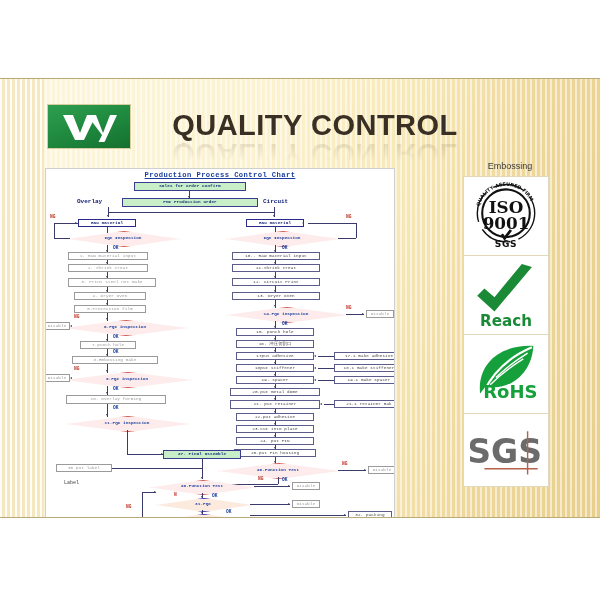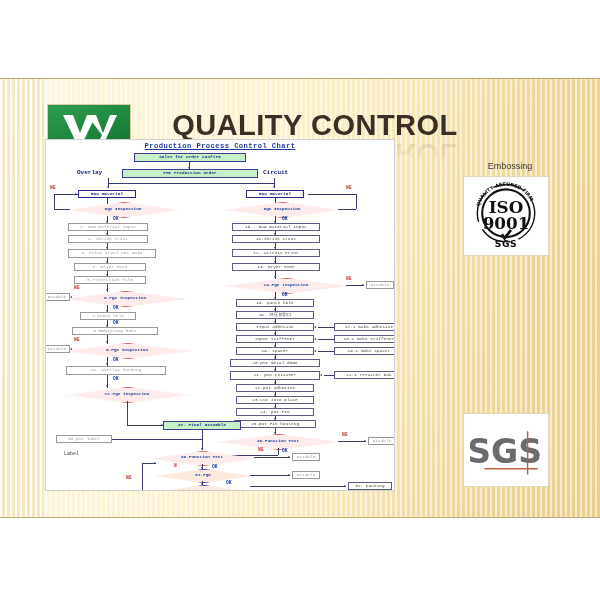--- a/index.html
+++ b/index.html
@@ -38,21 +38,21 @@
     position:absolute;left:150px;top:64px;width:330px;height:18px;
     font-size:29px;font-weight:bold;letter-spacing:.5px;
     color:rgba(120,100,60,.30);text-align:center;line-height:14px;
     transform:scaleY(-1);overflow:hidden;white-space:nowrap;
     -webkit-mask-image:linear-gradient(to top,rgba(0,0,0,.55),rgba(0,0,0,0));
             mask-image:linear-gradient(to top,rgba(0,0,0,.55),rgba(0,0,0,0));
   }
 
   
   .chart-panel{
-    position:absolute;left:45px;top:60px;width:348px;height:350px;
+    position:absolute;left:45px;top:89px;width:348px;height:350px;
     background:#fff;border:1px solid #cfcfcf;overflow:hidden;
   }
   .chart-title{
     position:absolute;left:0;top:2px;width:348px;text-align:center;
     font-family:"Liberation Mono",monospace;
     font-size:7.2px;font-weight:bold;color:#1b3fa0;
     text-decoration:underline;letter-spacing:.4px;
   }
 
   
@@ -377,21 +377,36 @@
       <text x="50" y="92" text-anchor="middle" font-family="DejaVu Sans, sans-serif" font-size="13" font-weight="bold" fill="#111" letter-spacing="1">SGS</text>
       <text font-family="DejaVu Sans, sans-serif" font-size="7" font-weight="bold" fill="#111">
         <textPath href="#ringpath" startOffset="8%">QUALITY ASSURED FIRM</textPath>
       </text>
       <defs>
           <path id="ringpath" d="M11 44 a39 39 0 0 1 78 0" fill="none"></path>
         </defs>
     </svg>
   </div>
 
-
+  <div class="logo-box lb2">
+    <svg width="72" height="68" viewBox="0 0 100 94" aria-hidden="true">
+      <path d="M10 48 L34 70 L86 8 L72 4 L34 50 L20 38 Z" fill="#1b8a36"></path>
+      <text x="50" y="90" text-anchor="middle" font-family="DejaVu Sans, sans-serif" font-size="21" font-weight="bold" fill="#1b8a36">Reach</text>
+    </svg>
+  </div>
+
+  <div class="logo-box lb3">
+    <svg width="72" height="68" viewBox="0 0 100 94" aria-hidden="true">
+      <path d="M14 74 C10 34 40 6 88 8 C86 48 52 72 22 64 Z" fill="#16a03c"></path>
+      <path d="M20 70 C34 42 58 22 86 10" stroke="#ffffff" stroke-width="3" fill="none"></path>
+      <path d="M36 52 C48 40 64 28 80 18" stroke="#ffffff" stroke-width="2" fill="none"></path>
+      <path d="M28 62 C42 48 58 36 74 26" stroke="#ffffff" stroke-width="2" fill="none"></path>
+      <text x="56" y="80" text-anchor="middle" font-family="DejaVu Sans, sans-serif" font-size="25" font-weight="bold" fill="#16a03c">RoHS</text>
+    </svg>
+  </div>
 
   <div class="logo-box lb4">
     <svg width="72" height="58" viewBox="0 0 100 80" aria-hidden="true">
       <text x="48" y="58" text-anchor="middle" font-family="DejaVu Sans, sans-serif" font-size="46" font-weight="bold" fill="#6b6b6b">SGS</text>
       <line x1="80" y1="14" x2="80" y2="74" stroke="#b5624a" stroke-width="2"></line>
       <line x1="20" y1="66" x2="94" y2="66" stroke="#b5624a" stroke-width="2"></line>
     </svg>
   </div>
 
 </div>

